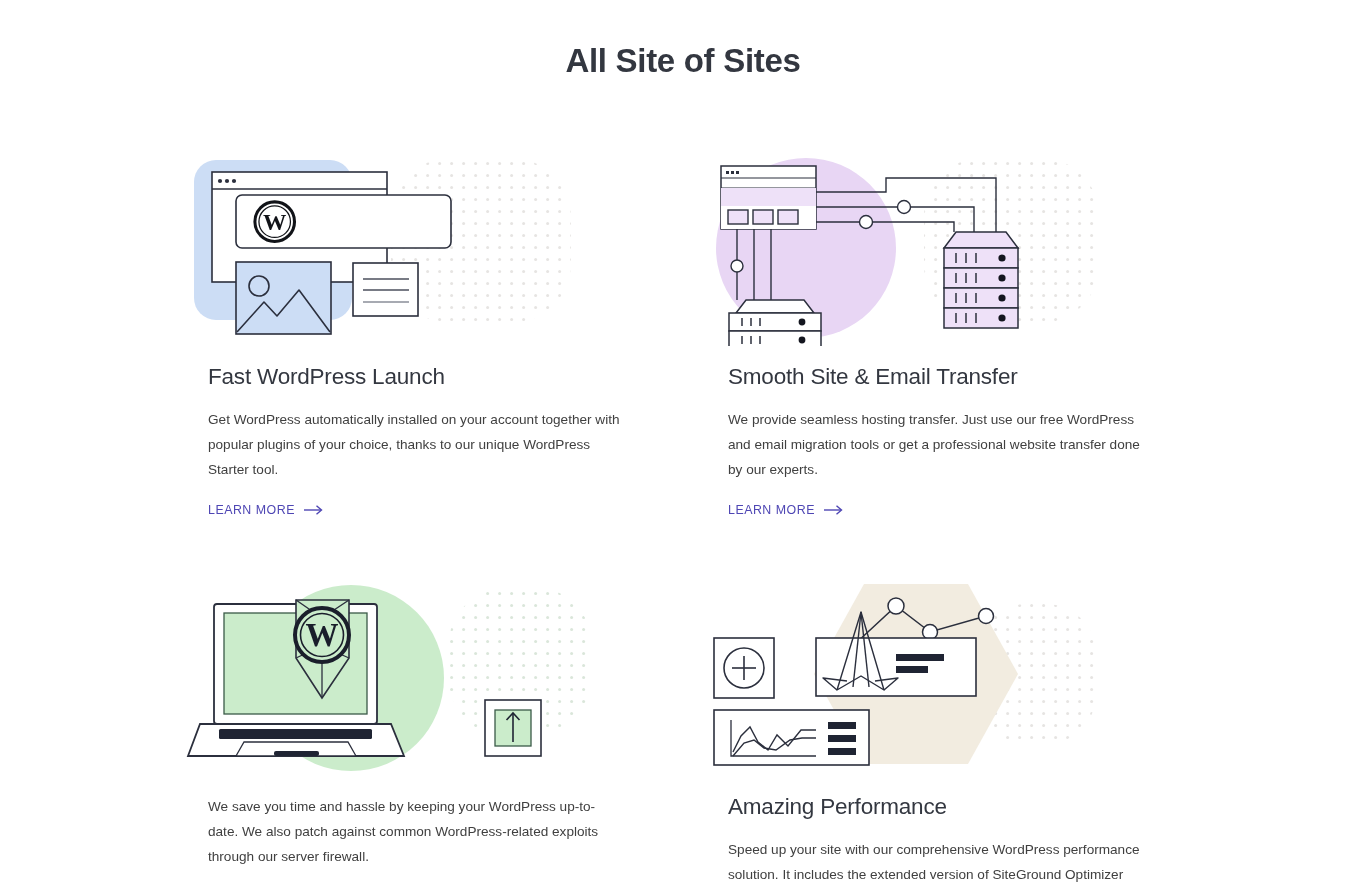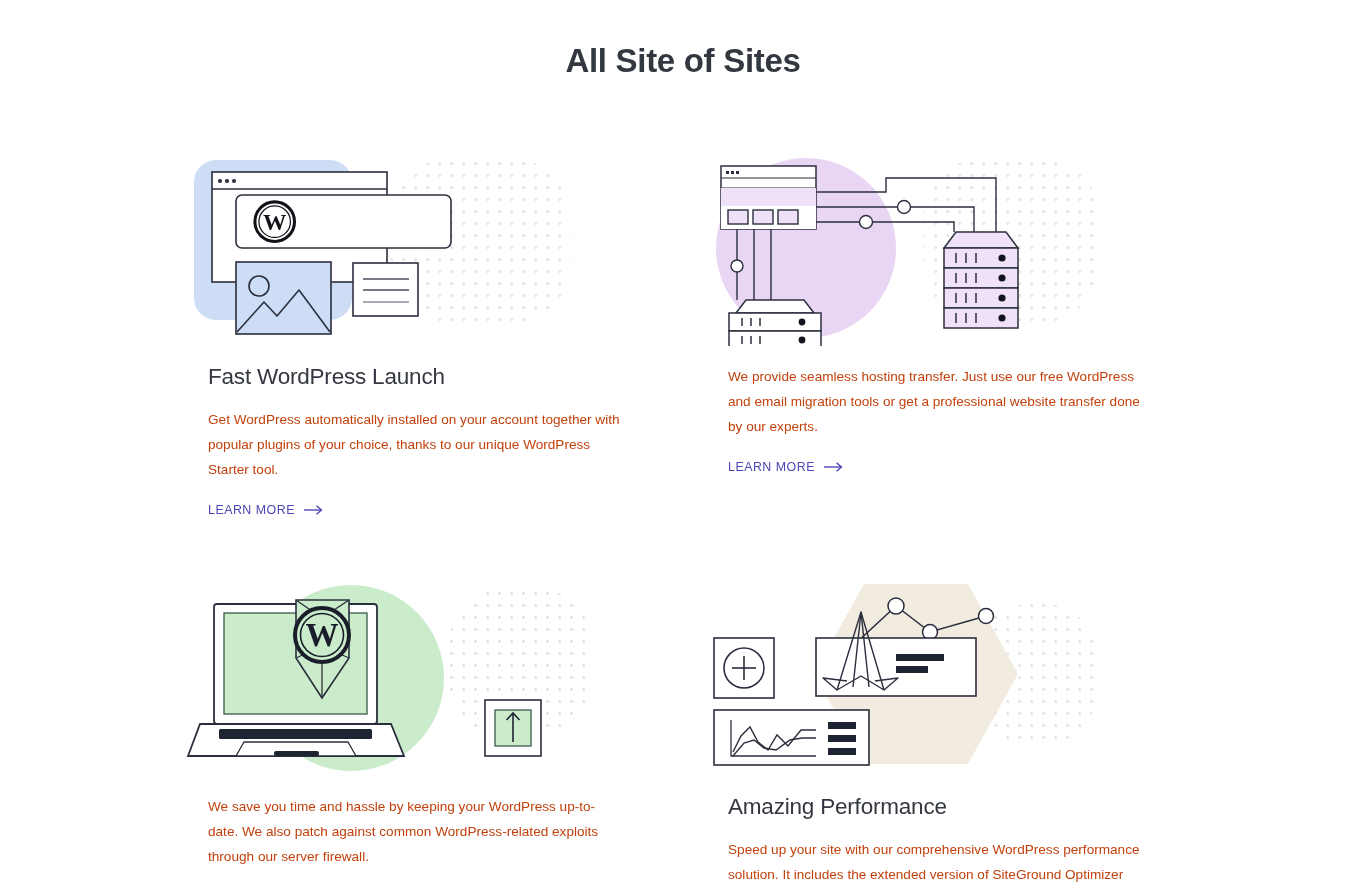--- a/index.html
+++ b/index.html
@@ -52,21 +52,21 @@
   .card-title {
     font-size: 22.5px;
     font-weight: normal;
     color: #333740;
     letter-spacing: -0.2px;
     margin: 0 0 17px 22px;
   }
   .card-desc {
     font-size: 13.6px;
     line-height: 25px;
-    color: #c2410c;
+    color: #404040;
     margin: 0 0 18px 22px;
     max-width: 412px;
   }
   .learn-more {
     display: inline-flex;
     align-items: center;
     gap: 9px;
     margin-left: 22px;
     color: #4e46b4;
     font-size: 12.4px;
@@ -230,20 +230,21 @@
                 <line x1="260" y1="163" x2="260" y2="173"></line>
                 <line x1="270" y1="163" x2="270" y2="173"></line>
             </g>
             <circle cx="296" cy="108" r="3.6" fill="#14161f"></circle>
             <circle cx="296" cy="128" r="3.6" fill="#14161f"></circle>
             <circle cx="296" cy="148" r="3.6" fill="#14161f"></circle>
             <circle cx="296" cy="168" r="3.6" fill="#14161f"></circle>
           </g>
         </svg>
       </div>
+      <h2 class="card-title">Smooth Site &amp; Email Transfer</h2>
       <p class="card-desc">We provide seamless hosting transfer. Just use our free WordPress and email migration tools or get a professional website transfer done by our experts.</p>
       <a class="learn-more" href="#">
         <span>LEARN MORE</span>
         <span class="arrow">
           <svg width="20" height="10" viewBox="0 0 20 10">
             <line x1="0" y1="5" x2="17" y2="5" stroke="#4e46b4" stroke-width="1.4"></line>
             <polyline points="12.5,0.8 17.5,5 12.5,9.2" fill="none" stroke="#4e46b4" stroke-width="1.4"></polyline>
           </svg>
         </span>
       </a>

